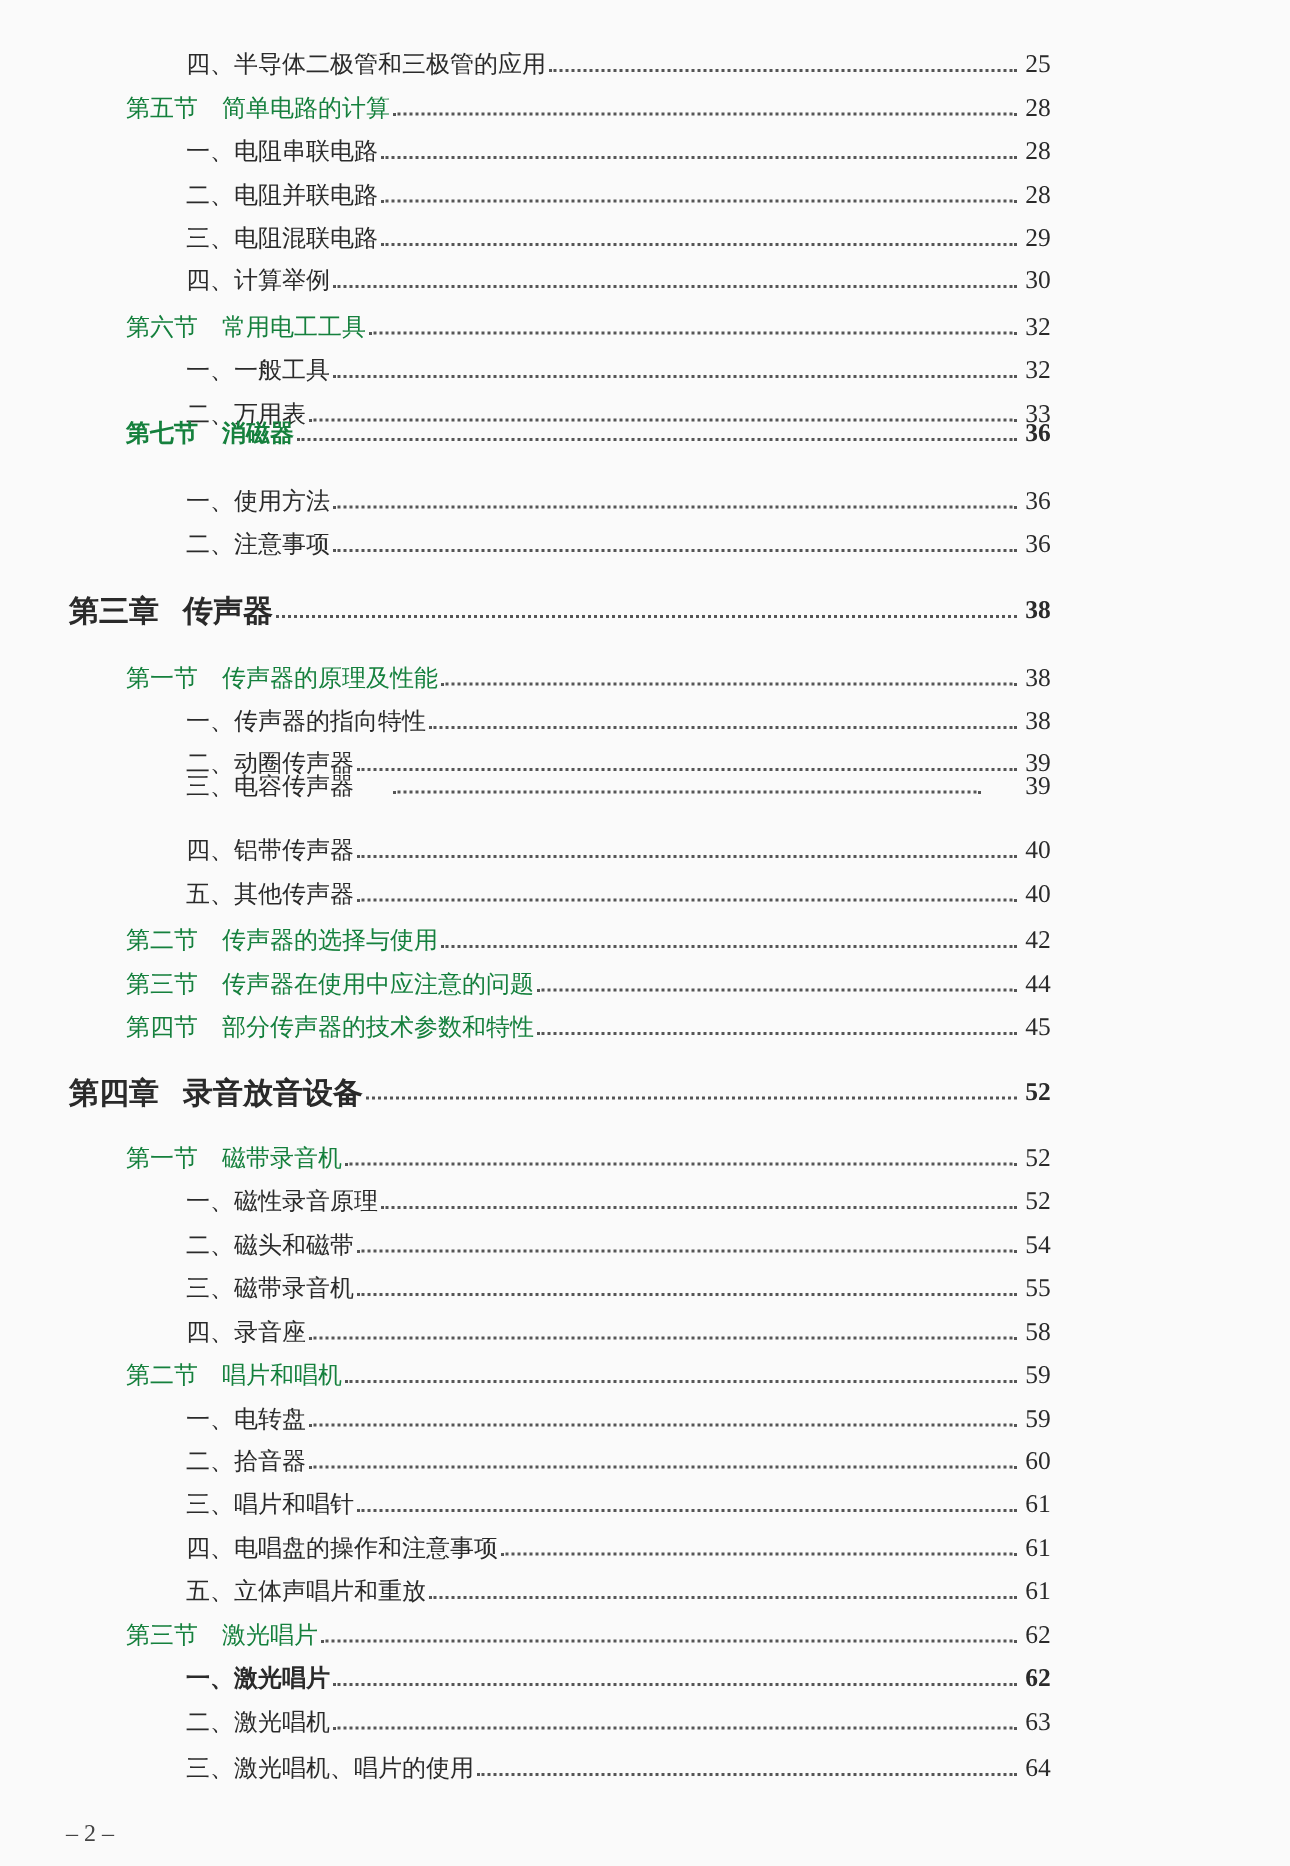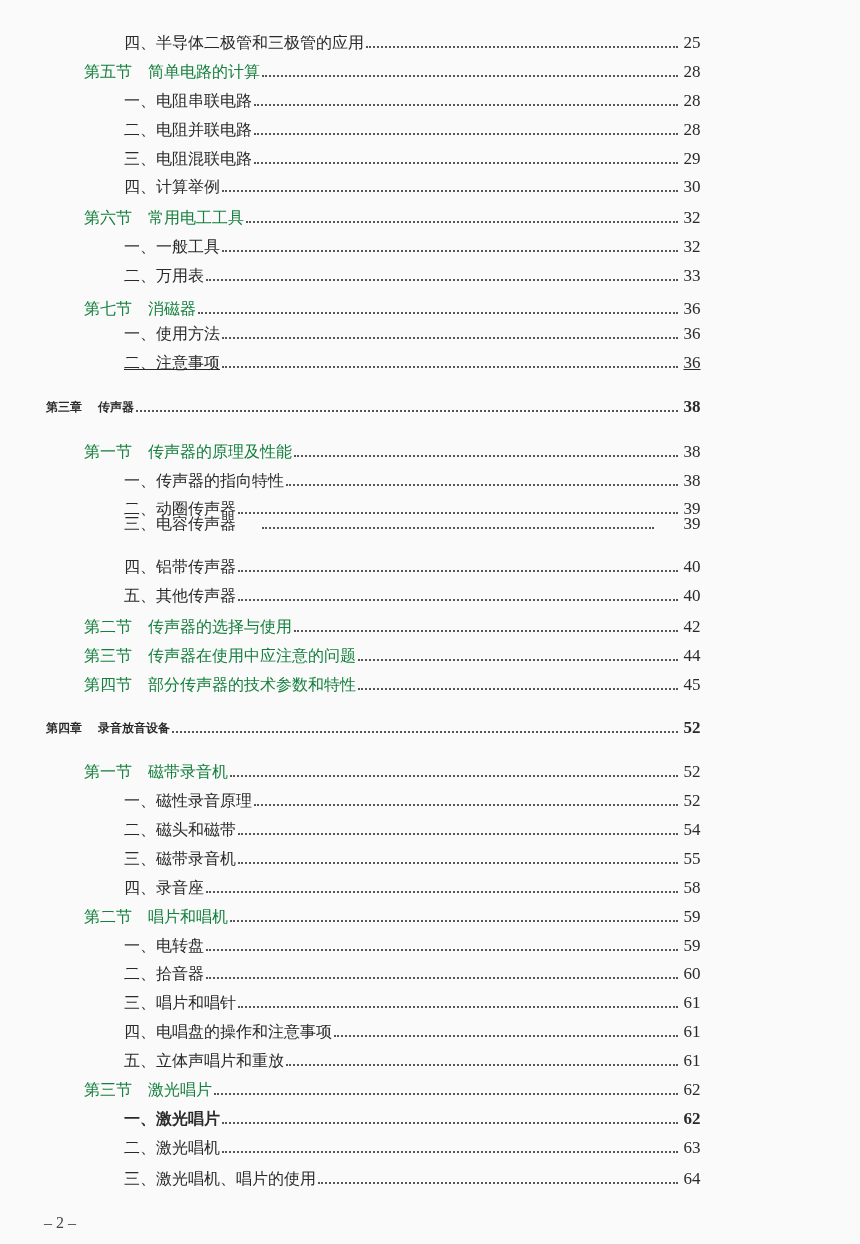--- a/index.html
+++ b/index.html
@@ -27,21 +27,21 @@
   }
   .toc-row .page-num {
     flex: 0 0 auto;
     font-family: "Liberation Serif", serif;
     font-size: 17px;
     width: 24px; text-align: center;
   }
   .lvl-item { padding-left: 124px; padding-right: 32px; }
   .lvl-section { padding-left: 84px; padding-right: 32px; }
   .lvl-chapter { padding-left: 46px; padding-right: 32px; font-weight: bold; }
-  .lvl-chapter .title { font-family: "DejaVu Sans", "Liberation Sans", sans-serif; font-size: 12px; }
+  .lvl-chapter .title { font-family: "DejaVu Sans", "Liberation Sans", sans-serif; font-size: 20px; }
   .lvl-section .title { font-family: "DejaVu Sans", "Liberation Sans", sans-serif; font-size: 16px; color: #15803d; }
   .lbl-gap { display: inline-block; width: 16px; }
   .footer-page {
     position: absolute; left: 44px; top: 1214px;
     font-family: "Liberation Serif", serif; font-size: 16px; color: #444;
   }
 </style>
 </head>
 <body>
 
@@ -85,31 +85,31 @@
       <div class="toc-row lvl-item" style="top: 231px;">
         <span class="title"><span>一、</span><span>一般工具</span></span>
         <span class="leader"></span>
         <span class="page-num">32</span>
       </div>
       <div class="toc-row lvl-item" style="top: 260px;">
         <span class="title"><span>二、</span><span>万用表</span></span>
         <span class="leader"></span>
         <span class="page-num">33</span>
       </div>
-      <div class="toc-row lvl-section" style="top: 293px;">
+      <div class="toc-row lvl-section" style="top: 273px; font-weight: bold;">
         <span class="title"><span>第七节</span><span class="lbl-gap"></span><span>消磁器</span></span>
         <span class="leader"></span>
         <span class="page-num">36</span>
       </div>
       <div class="toc-row lvl-item" style="top: 318px;">
         <span class="title"><span>一、</span><span>使用方法</span></span>
         <span class="leader"></span>
         <span class="page-num">36</span>
       </div>
-      <div class="toc-row lvl-item" style="top: 347px; text-decoration: underline;">
+      <div class="toc-row lvl-item" style="top: 347px;">
         <span class="title"><span>二、</span><span>注意事项</span></span>
         <span class="leader"></span>
         <span class="page-num">36</span>
       </div>
       <div class="toc-row lvl-chapter" style="top: 391px;">
         <span class="title"><span>第三章</span><span class="lbl-gap"></span><span>传声器</span></span>
         <span class="leader"></span>
         <span class="page-num">38</span>
       </div>
       <div class="toc-row lvl-section" style="top: 436px;">

